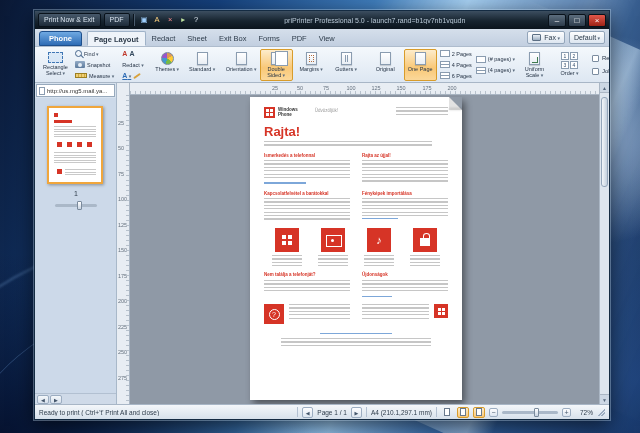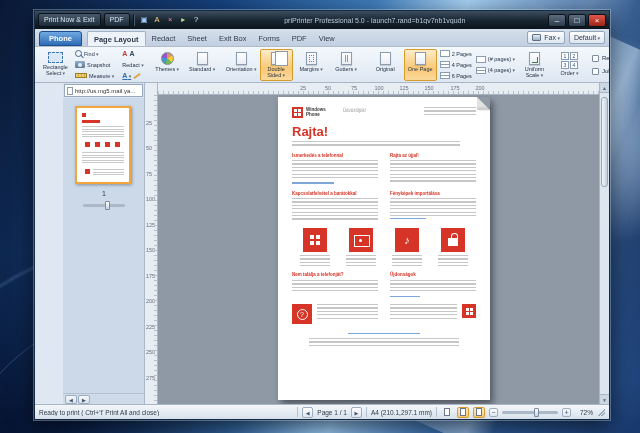--- a/index.html
+++ b/index.html
@@ -93,21 +93,21 @@
   .pg.gutters::after{content:"";position:absolute;inset:2px 3px;border-left:1px solid #8a9cb0;border-right:1px solid #8a9cb0;}
   .pg.scale::after{content:"";position:absolute;right:1px;bottom:1px;width:5px;height:5px;border-right:1.4px solid #3e7a4e;border-bottom:1.4px solid #3e7a4e;}
   .np{width:10px;height:7px;background:#fff;border:1px solid #8a9cb0;}
   .np.v2{background:linear-gradient(90deg,#fff 46%,#8a9cb0 46% 54%,#fff 54%);}
   .np.v4{background:linear-gradient(90deg,#fff 46%,#8a9cb0 46% 54%,#fff 54%),
          linear-gradient(#fff 43%,#8a9cb0 43% 57%,#fff 57%);background-blend-mode:multiply;}
   .ordergrid{display:grid;grid-template-columns:8px 8px;gap:1px;}
   .ordergrid span{width:8px;height:8px;background:#fff;border:1px solid #8a9cb0;font-size:5px;line-height:7px;text-align:center;color:#36506e;}
 
   
-  .main{position:absolute;top:72px;left:0;right:0;bottom:15px;display:flex;margin-left:28px;}
+  .main{position:absolute;top:72px;left:0;right:0;bottom:15px;display:flex;}
   .leftpanel{width:82px;background:#d7e2ee;border-right:1px solid #a8b8c9;display:flex;flex-direction:column;}
   .urlbar{height:13px;margin:1px;background:#fff;border:1px solid #97a9bc;display:flex;align-items:center;gap:2px;
     padding:0 2px;font-size:6px;color:#333;white-space:nowrap;overflow:hidden;}
   .url-ic{width:6px;height:8px;background:#fff;border:1px solid #8a9cb0;flex:none;}
   .thumbarea{flex:1;position:relative;background:#ccd9e9;}
   .thumb{position:absolute;left:12px;top:8px;width:56px;height:78px;background:#fff;border:2px solid #f0a63c;
     box-shadow:1px 1px 3px rgba(0,0,0,.35);}
   .thumb>span,.thumb>div{position:absolute;}
   .m-logo{left:5px;top:5px;width:4px;height:4px;background:#d63426;}
   .m-head{left:5px;top:12px;width:18px;height:3px;background:#d63426;}

